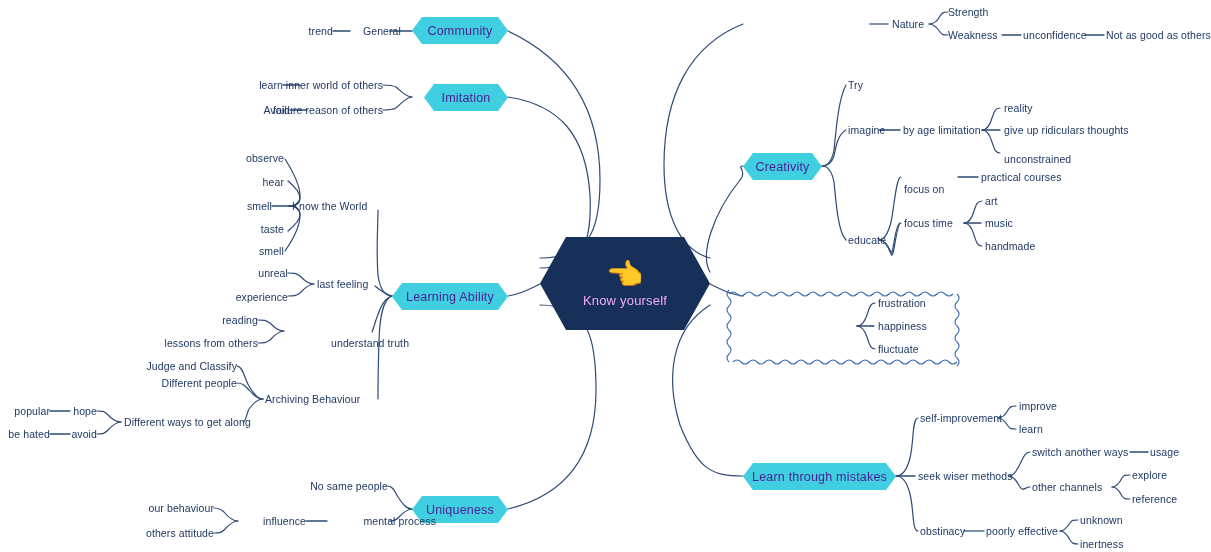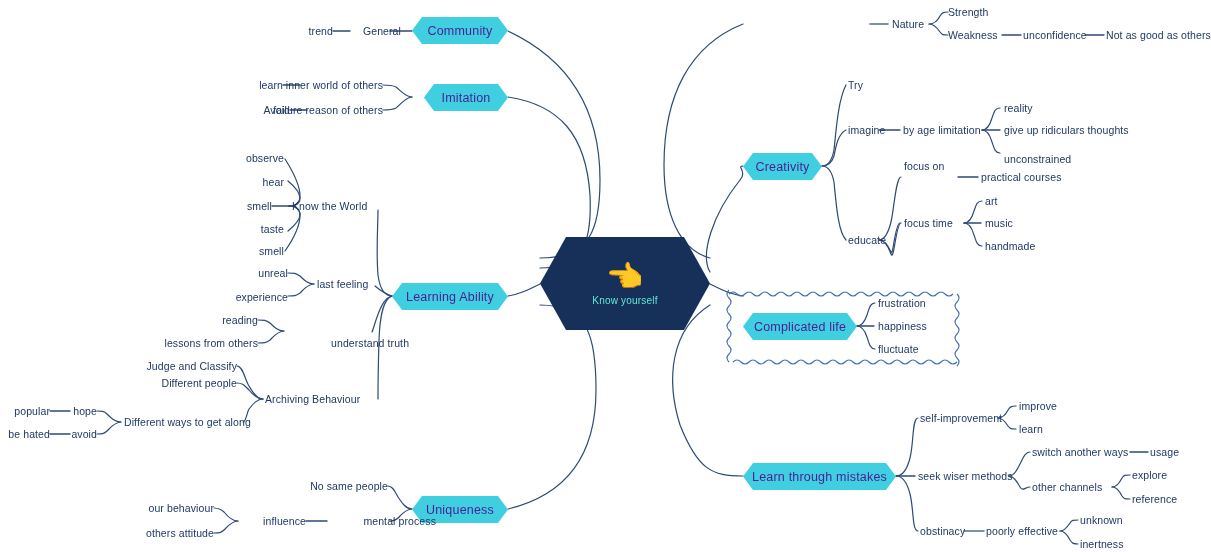--- a/index.html
+++ b/index.html
@@ -33,21 +33,21 @@
   }
   #center-node{
     position:absolute;
     left:540px;top:237px;width:170px;height:93px;
     background:#16305a;
     -webkit-clip-path:polygon(26px 0,calc(100% - 26px) 0,100% 50%,calc(100% - 26px) 100%,26px 100%,0 50%);
     clip-path:polygon(26px 0,calc(100% - 26px) 0,100% 50%,calc(100% - 26px) 100%,26px 100%,0 50%);
     display:flex;flex-direction:column;align-items:center;justify-content:center;
   }
   #center-emoji{font-size:30px;line-height:32px;margin-bottom:2px;}
-  #center-label{color:#5eead4;font-size:10px;letter-spacing:0.2px;}
+  #center-label{color:#f0abfc;font-size:13px;letter-spacing:0.2px;}
 </style>
 </head>
 <body>
 
 <div id="mindmap">
 
   <svg id="wires" viewBox="0 0 1211 552">
     <g fill="none" stroke="#2e4a75" stroke-width="1.2" stroke-linecap="round">
 
       <path d="M540,258 C 590,258 600,230 600,180 C 600,110 570,60 508,31"></path>
@@ -184,23 +184,20 @@
 
   <div class="hexnode" style="left:412px;top:496px;width:96px;height:27px;">
     <span>Uniqueness</span>
   </div>
 
 
   <div class="hexnode" style="left:743px;top:153px;width:79px;height:27px;">
     <span>Creativity</span>
   </div>
 
-  <div class="hexnode" style="left:743px;top:313px;width:114px;height:27px;">
-    <span>Complicated life</span>
-  </div>
 
   <div class="hexnode" style="left:743px;top:463px;width:153px;height:27px;">
     <span>Learn through mistakes</span>
   </div>
 
   <div class="leaf r" style="left:333px;top:31px;">trend</div>
   <div class="leaf r" style="left:401px;top:31px;">General</div>
 
   <div class="leaf r" style="left:283px;top:85px;">learn</div>
   <div class="leaf r" style="left:383px;top:85px;">inner world of others</div>
@@ -243,21 +240,21 @@
   <div class="leaf l" style="left:1023px;top:35px;">unconfidence</div>
   <div class="leaf l" style="left:1106px;top:35px;">Not as good as others</div>
 
   <div class="leaf l" style="left:848px;top:85px;">Try</div>
   <div class="leaf l" style="left:848px;top:130px;">imagine</div>
   <div class="leaf l" style="left:903px;top:130px;">by age limitation</div>
   <div class="leaf l" style="left:1004px;top:108px;">reality</div>
   <div class="leaf l" style="left:1004px;top:130px;">give up ridiculars thoughts</div>
   <div class="leaf l" style="left:1004px;top:153px;margin-top:6px;">unconstrained</div>
   <div class="leaf l" style="left:848px;top:240px;">educate</div>
-  <div class="leaf l" style="left:904px;top:166px;">focus on</div>
+  <div class="leaf l" style="left:904px;top:189px;">focus on</div>
   <div class="leaf l" style="left:981px;top:177px;">practical courses</div>
   <div class="leaf l" style="left:904px;top:223px;">focus time</div>
   <div class="leaf l" style="left:985px;top:201px;">art</div>
   <div class="leaf l" style="left:985px;top:223px;">music</div>
   <div class="leaf l" style="left:985px;top:246px;">handmade</div>
 
   <div class="leaf l" style="left:878px;top:303px;">frustration</div>
   <div class="leaf l" style="left:878px;top:326px;">happiness</div>
   <div class="leaf l" style="left:878px;top:349px;">fluctuate</div>
 

